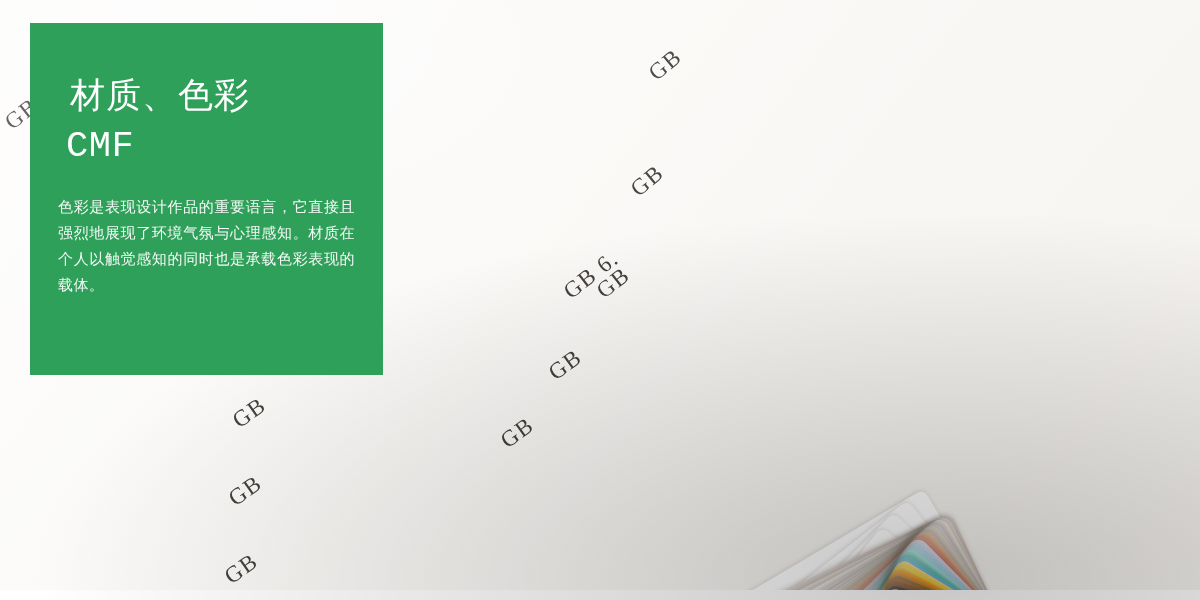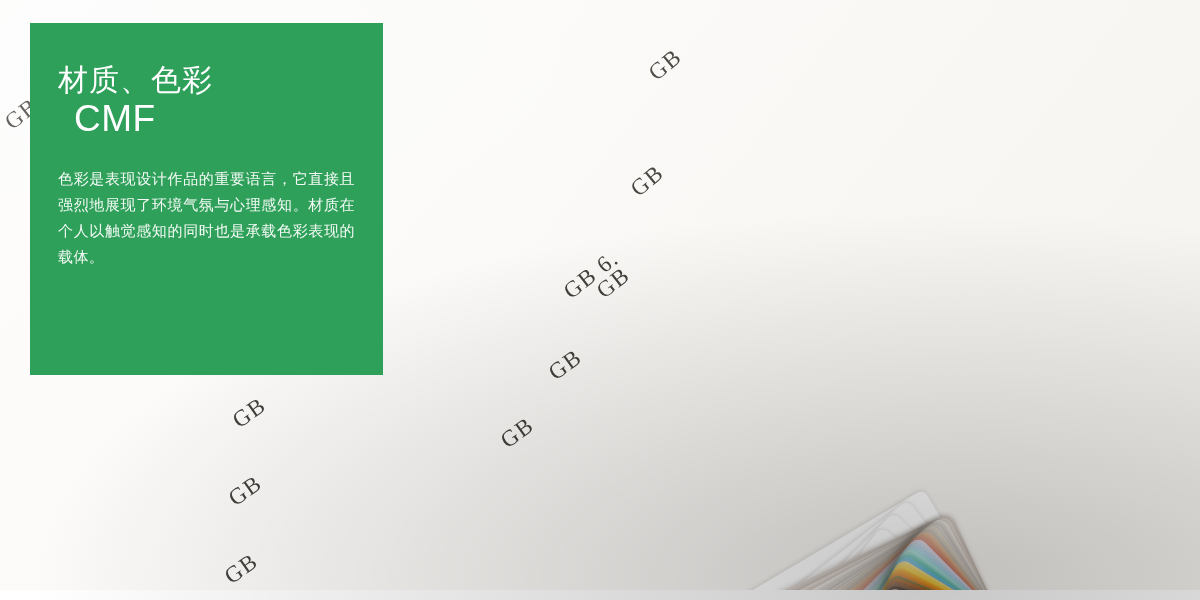--- a/index.html
+++ b/index.html
@@ -85,34 +85,35 @@
   
   #panel{
     position:absolute;
     left:30px;top:23px;
     width:353px;height:352px;
     background:#2fa05a;
     box-sizing:border-box;
     padding:40px 28px 0 28px;
   }
   #panel h1{
-    margin:0;
-    font-size:30px;
+    margin:12px;
+    font-size:35px;
     line-height:1.12;
     font-weight:400;
     color:#ffffff;
     letter-spacing:1px;
   }
   #panel h2{
-    margin:2px 0 0 16px;
+    margin:2px 0 0 8px;
     font-size:37px;
     line-height:1.1;
     font-weight:400;
     color:#ffffff;
     letter-spacing:.5px;
+    font-family:Liberation Mono, monospace;
   }
   #panel .body{
     margin-top:27px;
     font-size:15px;
     line-height:26px;
     color:#f3faf5;
     letter-spacing:.4px;
     max-width:300px;
     text-align:justify;
   }

